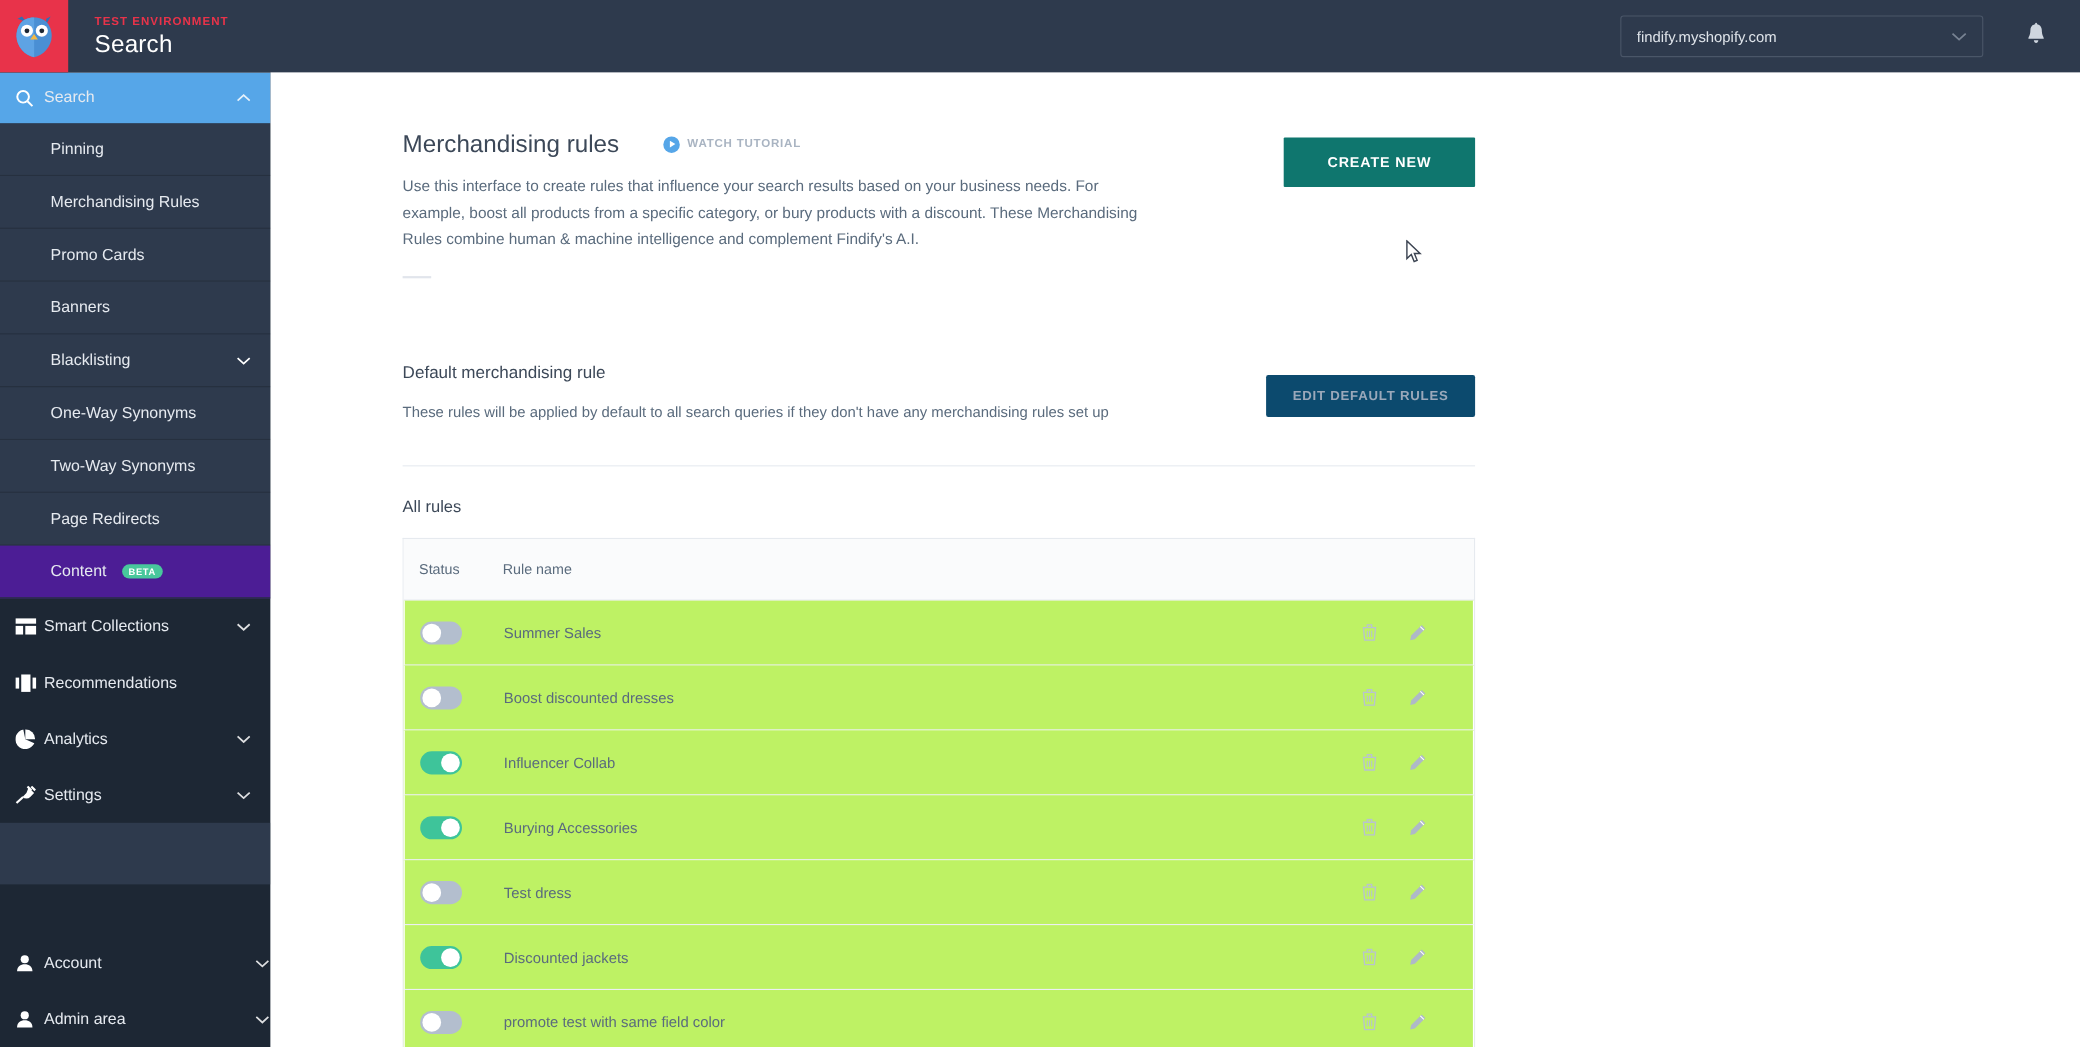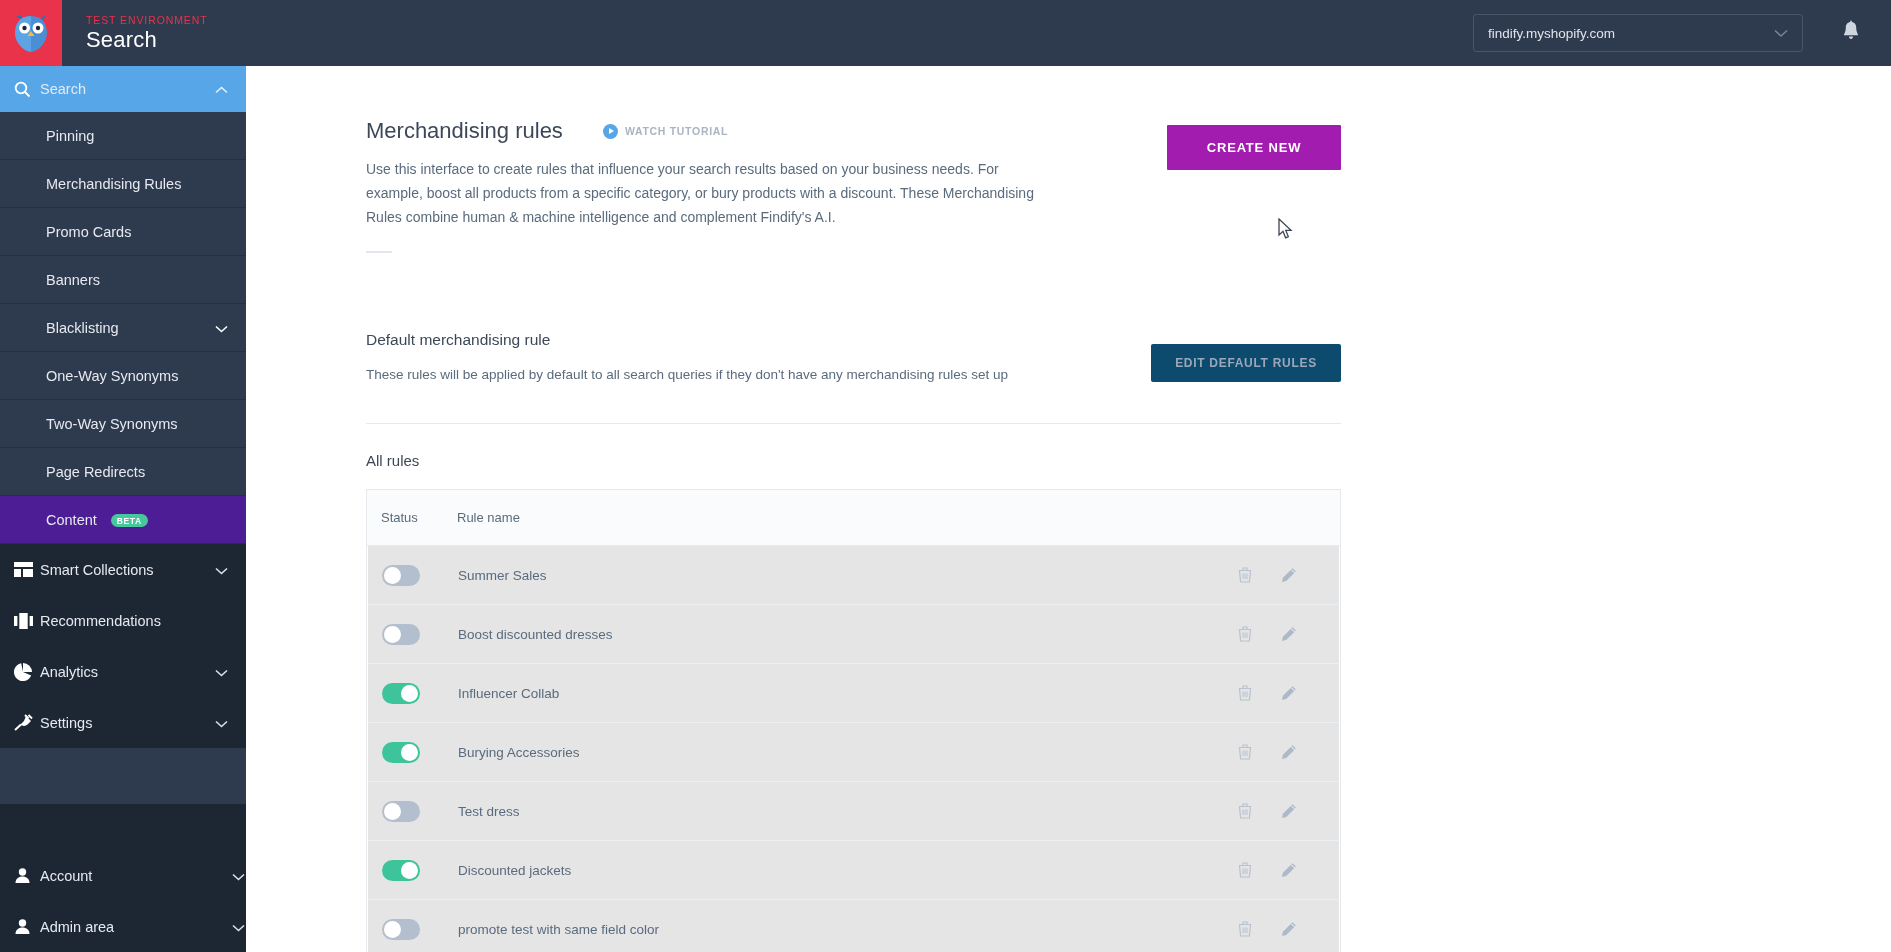--- a/index.html
+++ b/index.html
@@ -21,21 +21,21 @@
     width: 62px; height: 66px;
     background: #e8334a;
     display: flex; align-items: center; justify-content: center;
     flex: 0 0 62px;
   }
   .logo-tile svg { display: block; }
   .brand { margin-left: 24px; line-height: 1; }
   .brand-eyebrow {
     color: #e8334a;
     font-size: 10.5px;
-    font-weight: normal;
+    font-weight: bold;
     letter-spacing: 0.9px;
     margin-bottom: 4px;
   }
   .brand-title {
     color: #ffffff;
     font-size: 22px;
     font-weight: normal;
     letter-spacing: 0.2px;
   }
   .topbar-right {
@@ -147,56 +147,56 @@
     font-size: 14px; color: #5a6b7d; line-height: 24px;
   }
   .short-rule {
     width: 26px; height: 2px; background: #e1e5ec;
     margin-top: 22px;
   }
   .page-head-right { margin-left: auto; padding-top: 7px; }
 
   .btn-primary {
     width: 174px; height: 45px;
-    background: #a21caf; border: none;
+    background: #0f766e; border: none;
     color: #ffffff; font-size: 13px; font-weight: bold; letter-spacing: .8px;
     cursor: pointer; border-radius: 1px;
     font-family: "Liberation Sans", sans-serif;
   }
   .btn-disabled {
     width: 190px; height: 38px;
     background: #0c4a6e; border: none;
     color: #9aa8ba; font-size: 12px; font-weight: bold; letter-spacing: .7px;
     border-radius: 2px; cursor: default;
     font-family: "Liberation Sans", sans-serif;
   }
 
   .section-default {
     margin-top: 78px;
-    display: flex; align-items: flex-end;
+    display: flex; align-items: center;
   }
   .section-default-left { width: 760px; }
   .section-heading { font-size: 15.5px; color: #3c4858; }
   .section-sub { margin-top: 18px; font-size: 13.5px; color: #5a6b7d; }
   .section-default-right { margin-left: auto; padding-top: 6px; }
 
   .divider { margin-top: 41px; height: 1px; background: #e6eaef; width: 975px; }
 
   .all-rules-label { margin-top: 28px; font-size: 15px; color: #3c4858; }
 
   .table { margin-top: 20px; width: 975px; border: 1px solid #e6eaef; border-bottom: none; }
   .thead {
     height: 56px; background: #fafbfc;
     display: flex; align-items: center;
     border-bottom: 1px solid #e6eaef;
   }
   .th-status { width: 76px; margin-left: 14px; font-size: 13px; color: #5a6b7d; }
   .th-name { font-size: 13px; color: #5a6b7d; }
   .row {
-    height: 59px; background: #e5e5e5;
+    height: 59px; background: #bef264;
     display: flex; align-items: center;
     border-bottom: 1px solid #eceff3;
     border-left: 1px solid #ffffff;
     border-right: 1px solid #ffffff;
   }
   .cell-toggle { width: 76px; margin-left: 14px; display: flex; align-items: center; }
   .toggle {
     width: 38px; height: 21px; border-radius: 11px;
     background: #b3bece; position: relative; cursor: pointer;
     flex: 0 0 38px;

